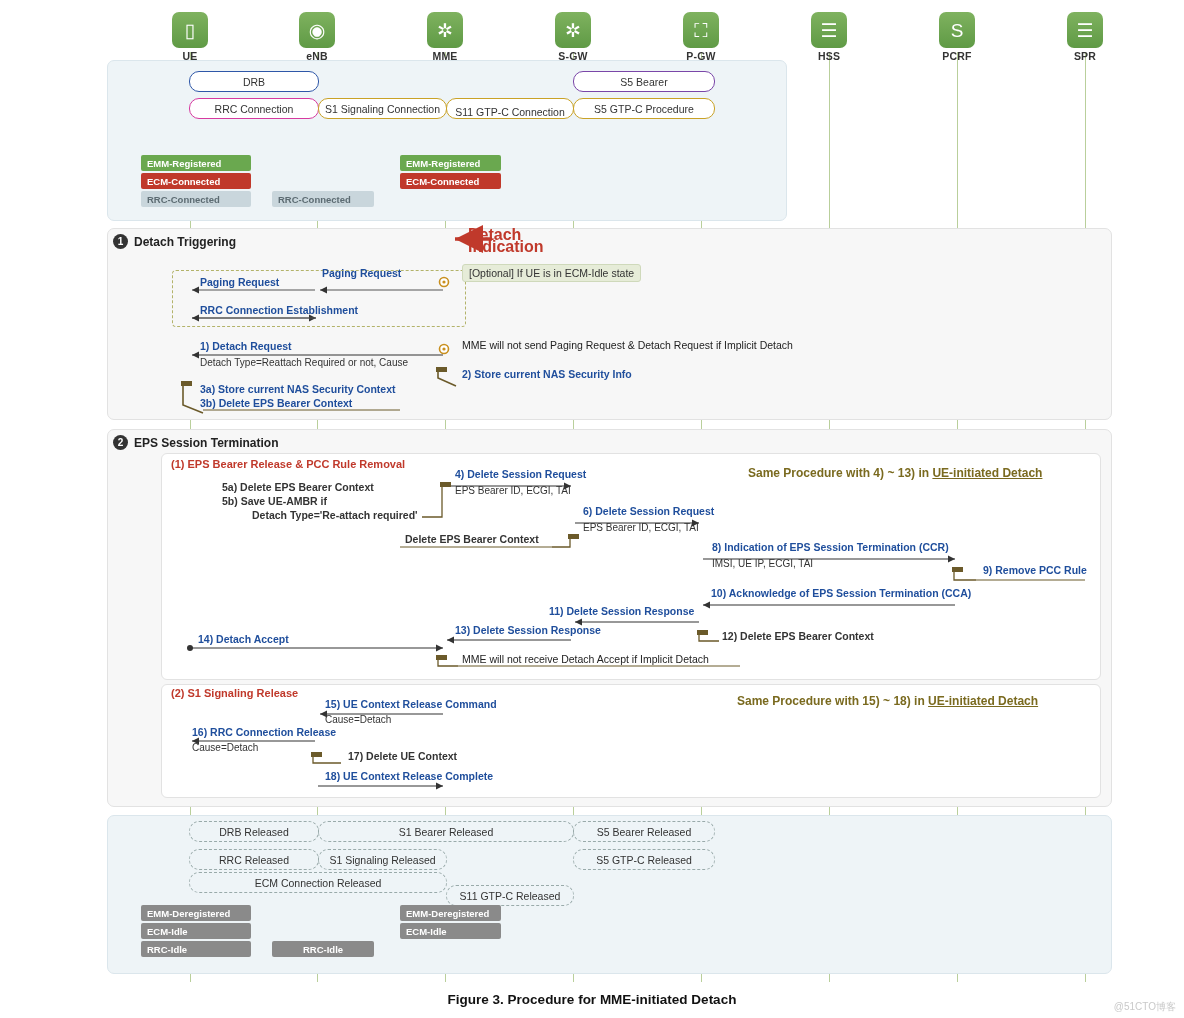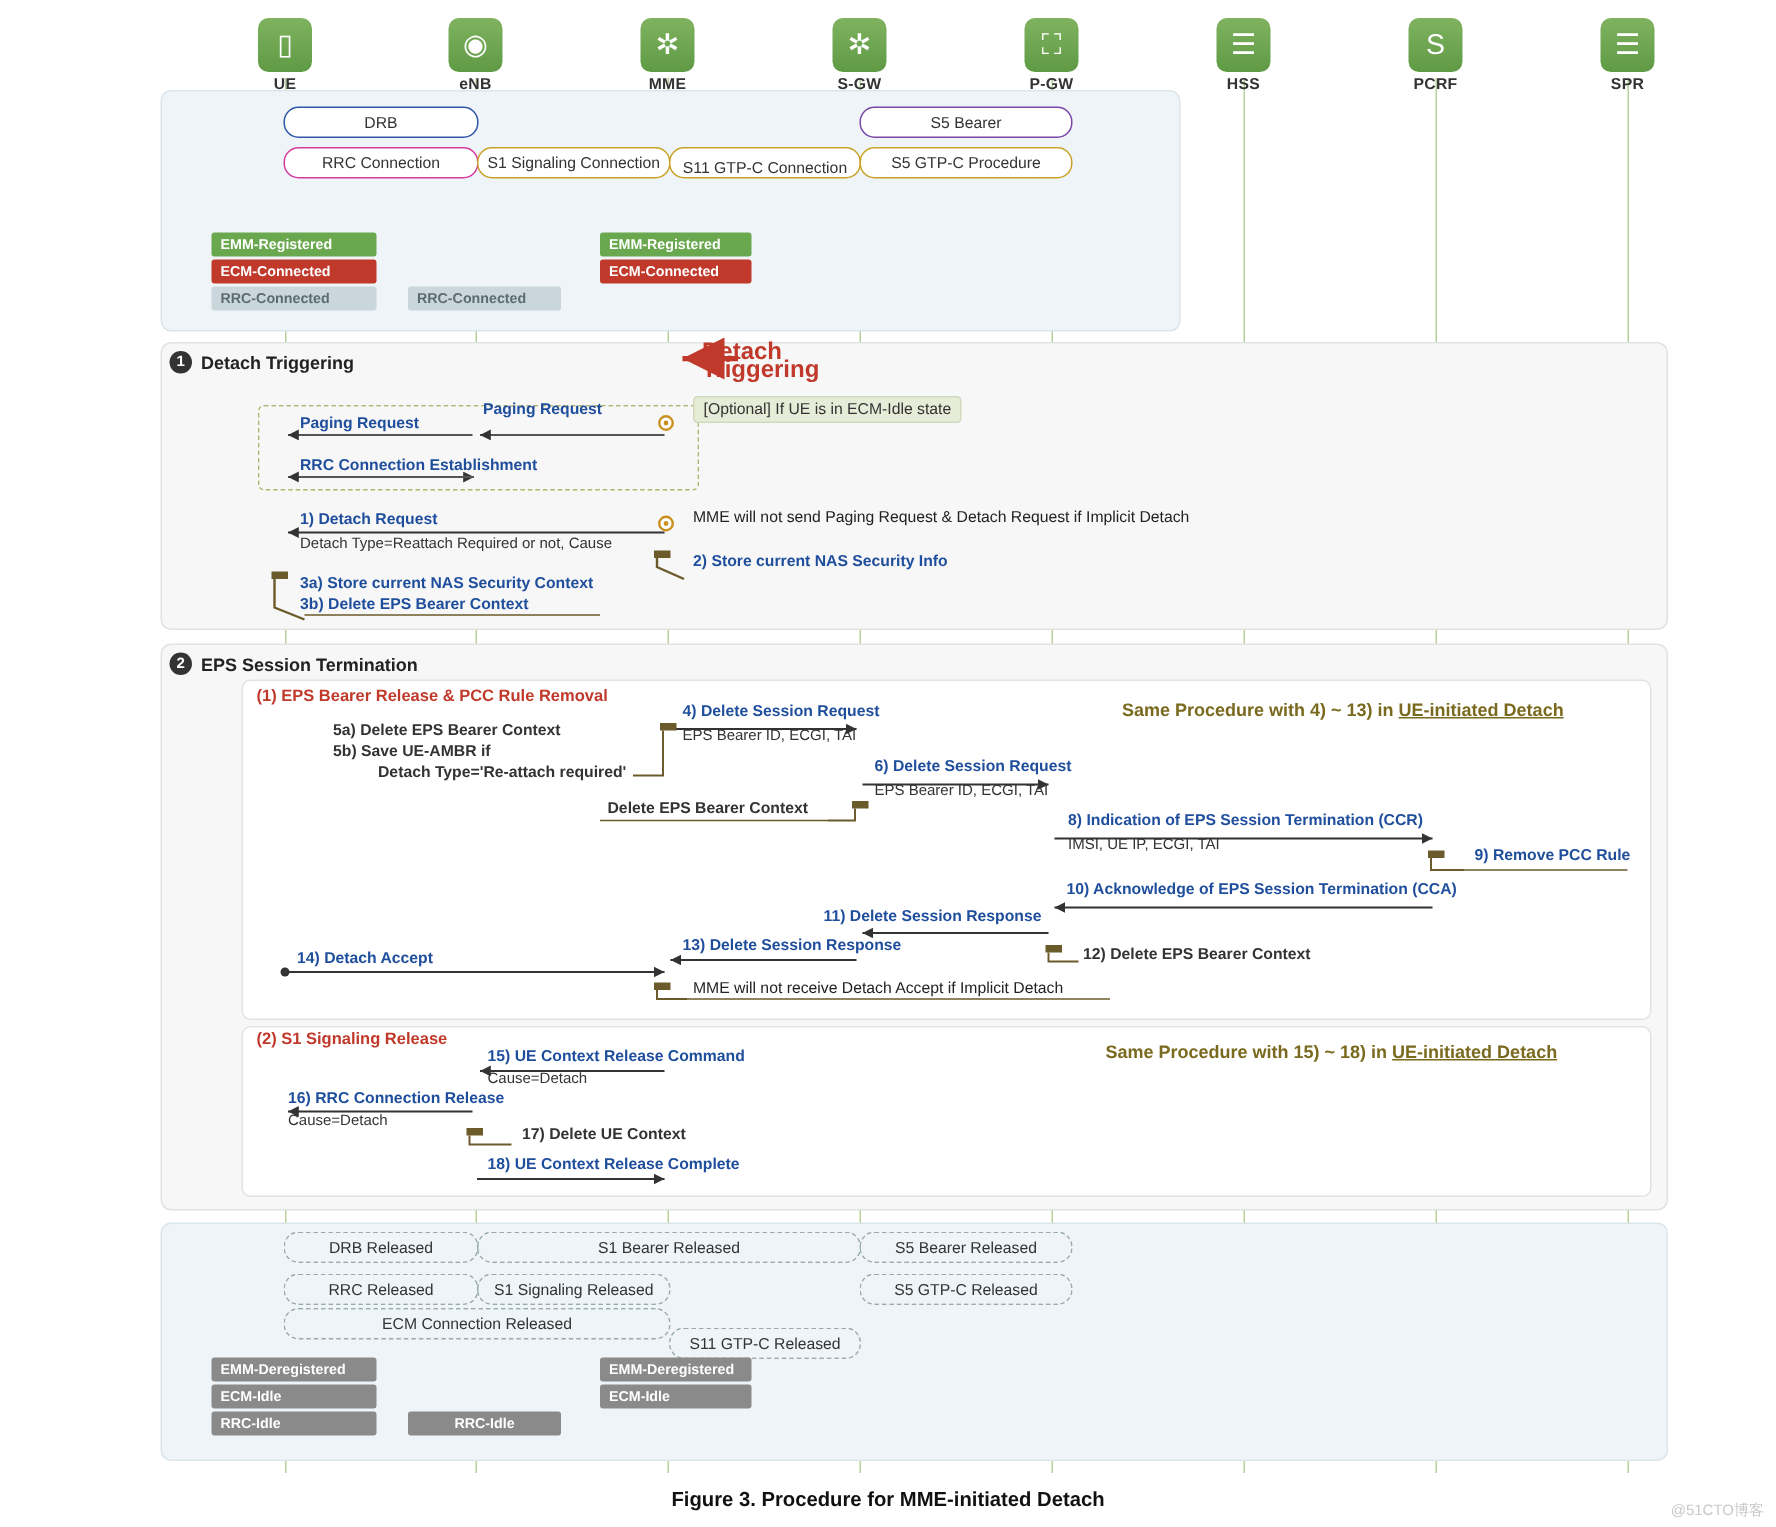--- a/index.html
+++ b/index.html
@@ -134,21 +134,21 @@
     </div>
 
   <div class="panel panel-sec" style="left:107px;top:228px;width:1003px;height:190px;"></div>
   <div class="sec-num" style="left:113px;top:234px;">
       <span>1</span>
     </div>
   <div class="sec-title" style="left:134px;top:235px;"><span>Detach Triggering</span></div>
 
   <div class="abs" style="left:468px;top:229px;font-size:16px;font-weight:bold;color:#c0392b;line-height:12px;">
     <div>Detach</div>
-    <div>Triggering</div>
+    <div>Indication</div>
   </div>
 
   <div class="dashbox" style="left:172px;top:270px;width:292px;height:55px;"></div>
   <div class="optbox" style="left:462px;top:264px;"><span>[Optional] If UE is in ECM-Idle state</span></div>
 
   <div class="msg" style="left:200px;top:276px;"><span>Paging Request</span></div>
   <div class="msg" style="left:322px;top:267px;"><span>Paging Request</span></div>
   <div class="msg" style="left:200px;top:304px;"><span>RRC Connection Establishment</span></div>
 
   <div class="msg" style="left:200px;top:340px;"><span>1) Detach Request</span></div>

